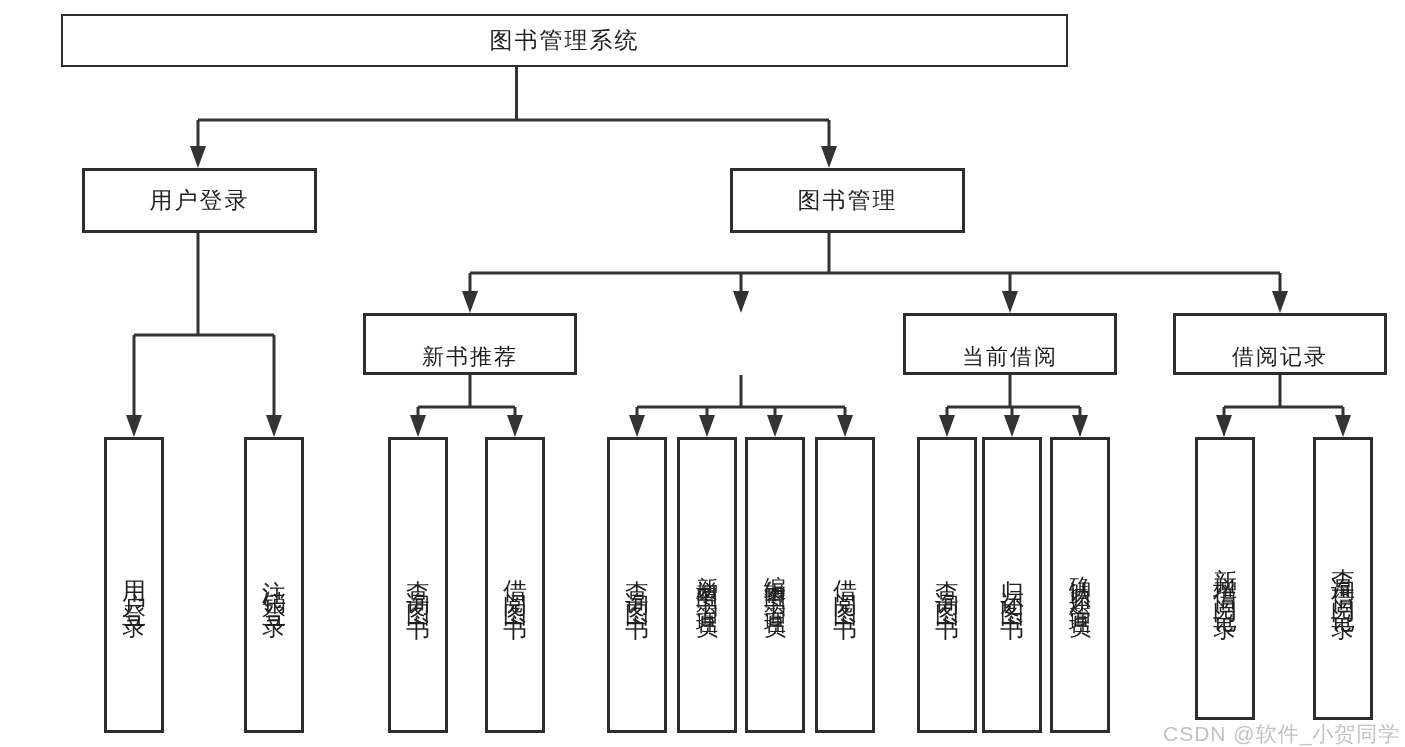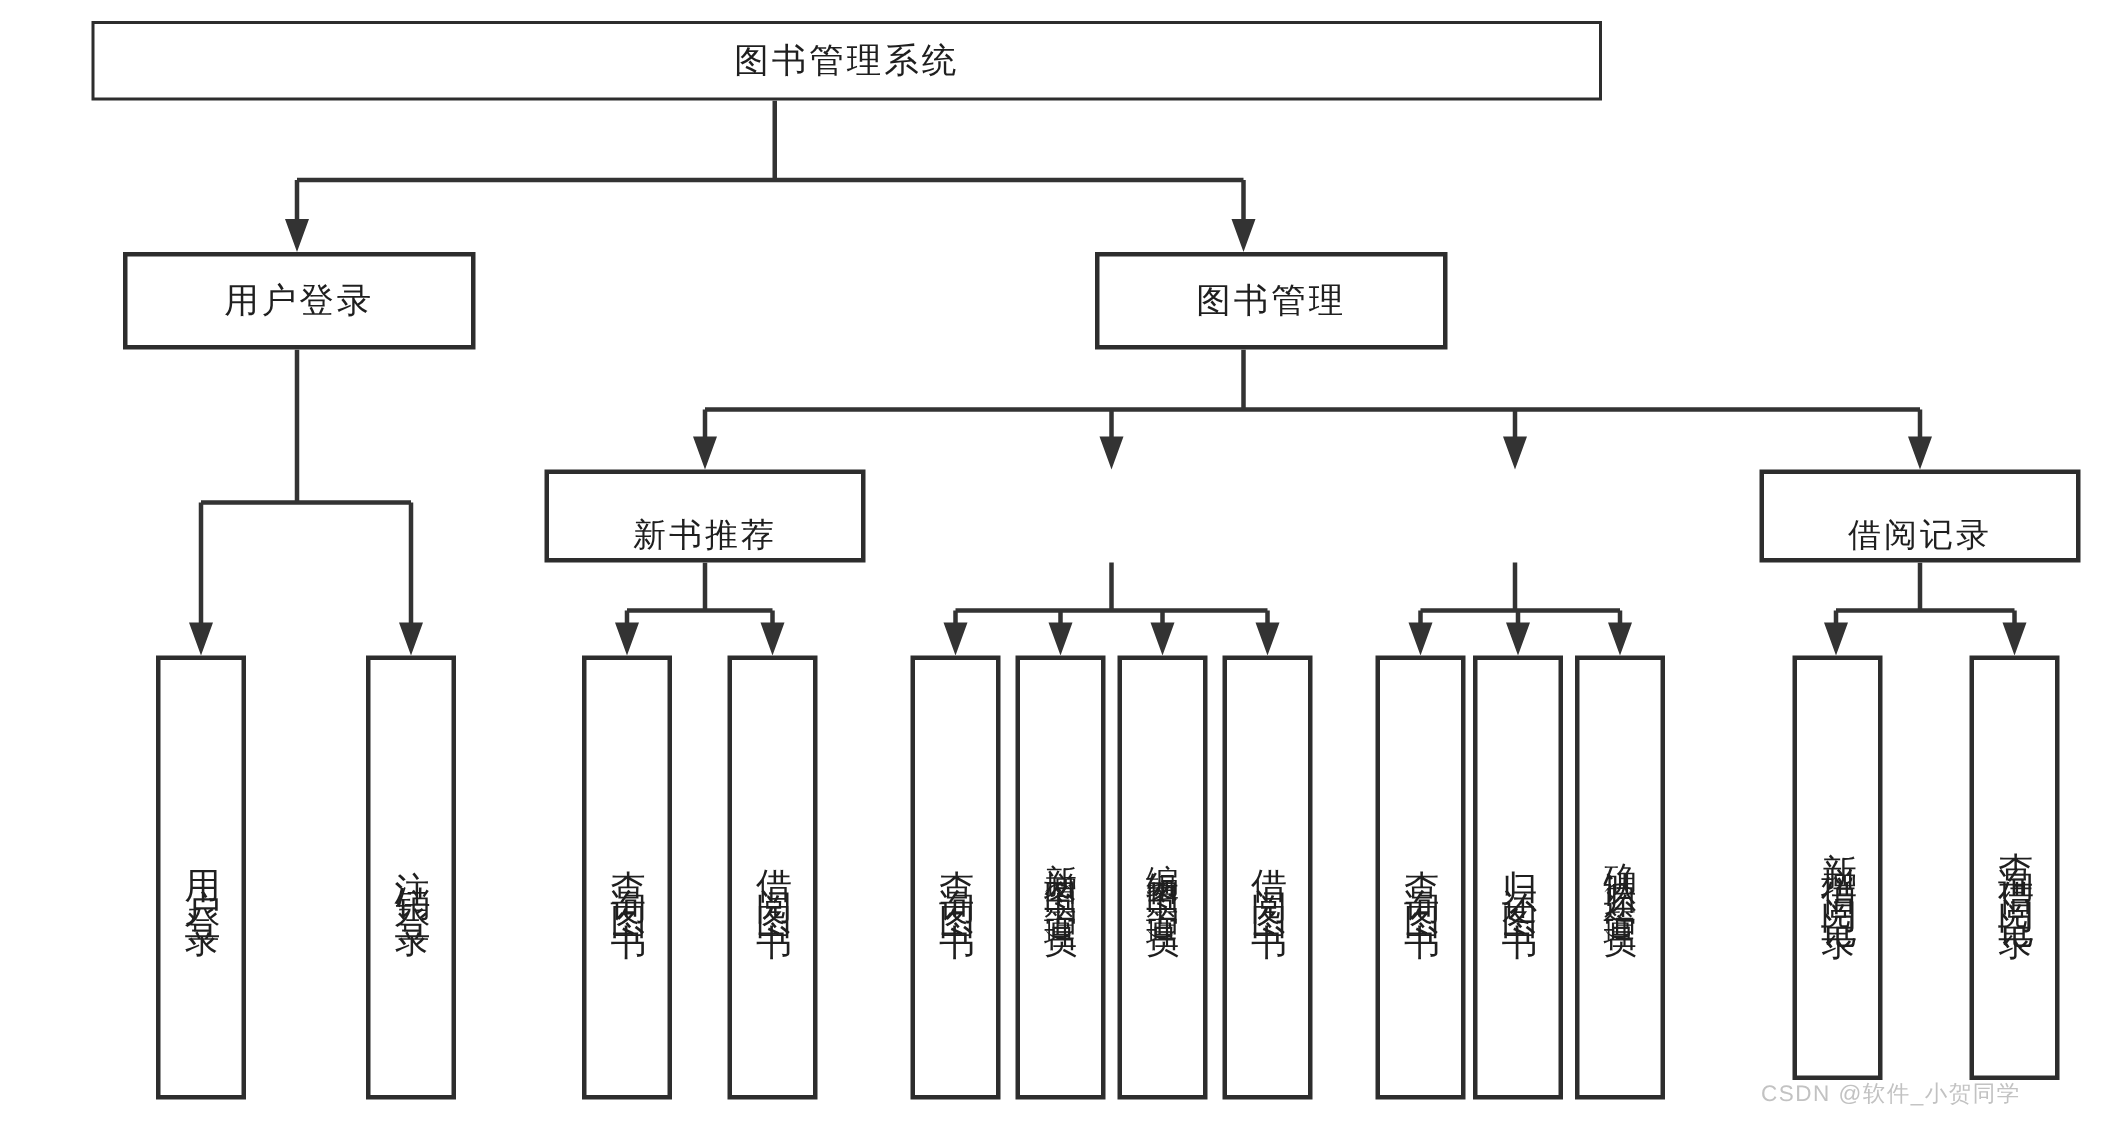--- a/index.html
+++ b/index.html
@@ -48,27 +48,26 @@
     font-size:24px;
     letter-spacing:12px;
     color:var(--text);
   }
   .vnode.mid .vtext{letter-spacing:10px;}
   .vnode.tight .vtext{font-size:22px;letter-spacing:6px;}
   .vnode.short{height:283px;}
   #watermark{
     position:absolute;
     left:1163px;top:720px;
-    font-size:15px;
+    font-size:21px;
     letter-spacing:1px;
     color:var(--watermark);
     z-index:5;
     pointer-events:none;
     white-space:nowrap;
-    margin-left:11px;
   }
 </style>
 </head>
 <body>
 
 <div id="stage">
 
   <svg id="wires" width="1405" height="747" viewBox="0 0 1405 747">
     <g style="stroke:var(--line)" stroke-width="3" fill="none">
 
@@ -102,20 +101,23 @@
 
   <div class="hnode l2" style="left:82px">
     <span>用户登录</span>
   </div>
   <div class="hnode l2" style="left:730px">
     <span>图书管理</span>
   </div>
 
   <div class="hnode l3" style="left:363px">
     <span>新书推荐</span>
+  </div>
+  <div class="hnode l3" style="left:903px">
+    <span>当前借阅</span>
   </div>
   <div class="hnode l3" style="left:1173px">
     <span>借阅记录</span>
   </div>
 
   <div class="vnode" style="left:104px">
     <span class="vtext">用户登录</span>
   </div>
   <div class="vnode" style="left:244px">
     <span class="vtext">注销登录</span>

